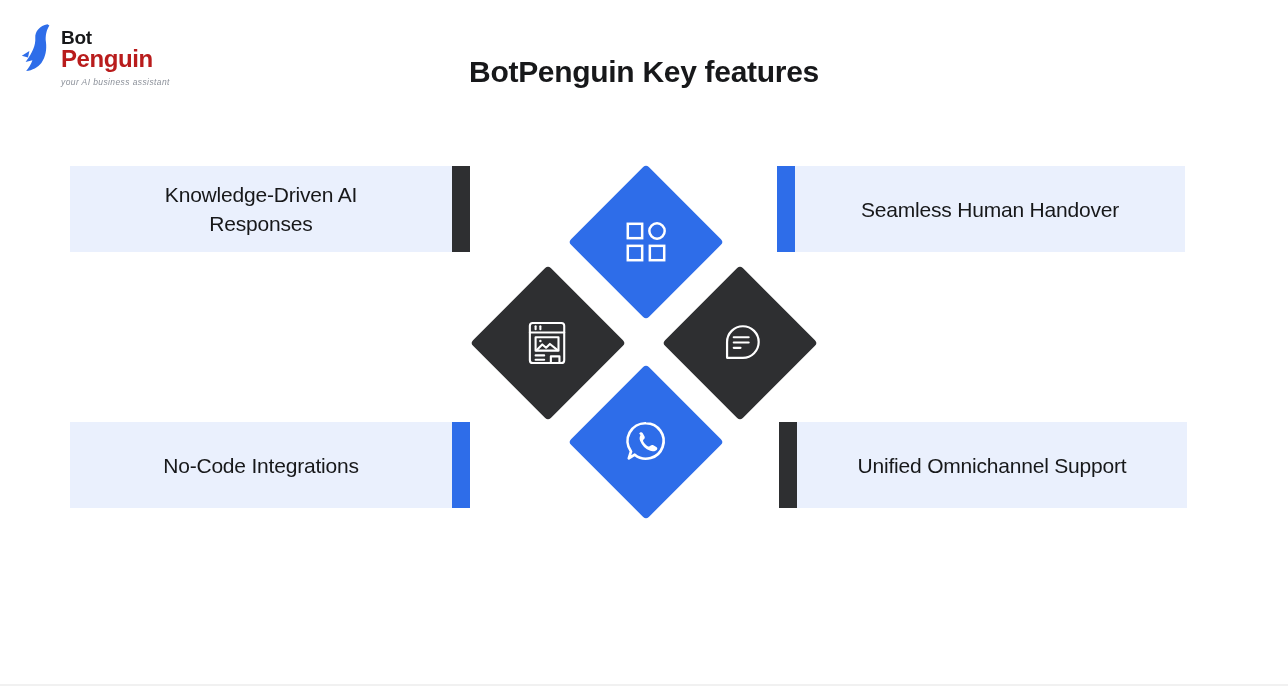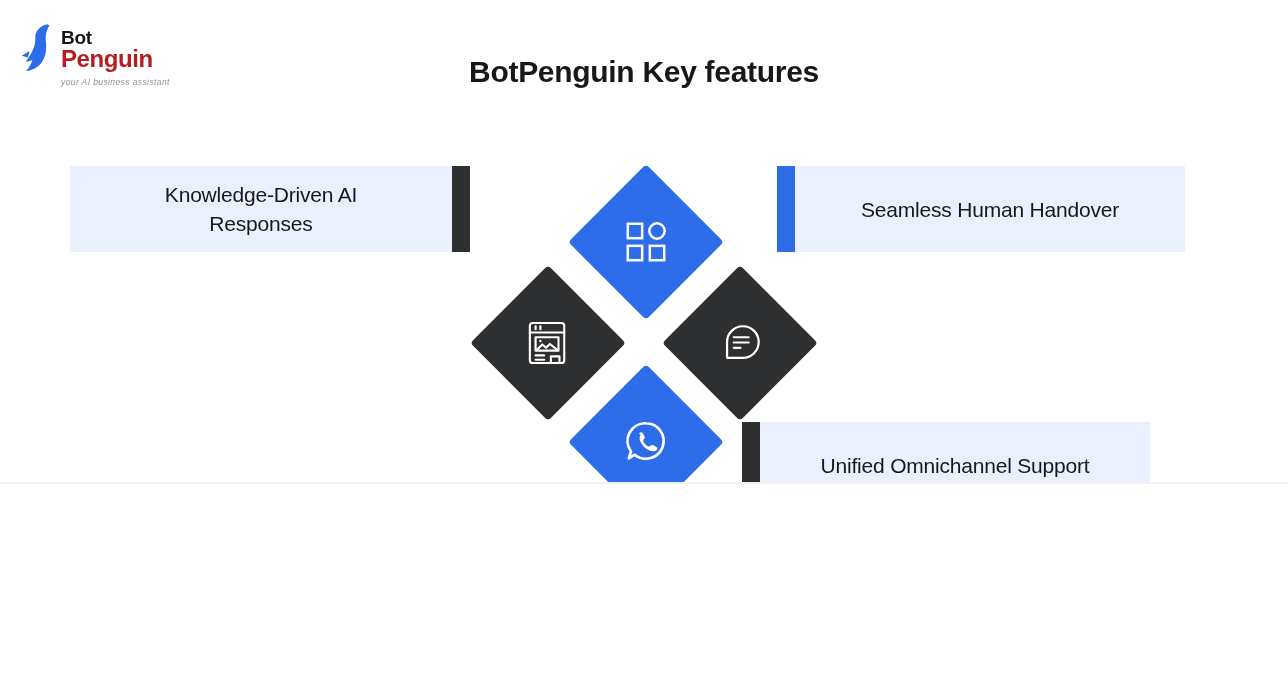--- a/index.html
+++ b/index.html
@@ -2,21 +2,21 @@
 <html><head>
 <meta charset="utf-8">
 <style>
   * { margin: 0; padding: 0; box-sizing: border-box; }
   html, body { background: #ffffff; }
   body { font-family: "Liberation Sans", sans-serif; }
 
   .canvas {
     position: relative;
     width: 1288px;
-    height: 484px;
+    height: 686px;
     background: #ffffff;
     overflow: hidden;
     border-bottom: 2px solid #f1f1f1;
   }
 
   
   .logo {
     position: absolute;
     left: 18px;
     top: 22px;
@@ -73,21 +73,21 @@
     line-height: 29px;
     letter-spacing: -0.2px;
   }
   .feature .bar { width: 18px; }
   .bar-dark { background: #2e2f31; }
   .bar-blue { background: #2e6de9; }
 
   .feature-top-left     { left: 70px;  top: 166px; width: 400px; }
   .feature-top-right    { left: 777px; top: 166px; width: 408px; }
   .feature-bottom-left  { left: 70px;  top: 422px; width: 400px; }
-  .feature-bottom-right { left: 742px; top: 422px; width: 408px; }
+  .feature-bottom-right { left: 779px; top: 422px; width: 408px; }
   .label-narrow { max-width: 250px; }
 
   
   .diamond {
     position: absolute;
     width: 110px;
     height: 110px;
     border-radius: 4px;
     transform: rotate(45deg);
     display: flex;
@@ -136,20 +136,26 @@
     <div class="bar bar-dark"></div>
   </div>
 
   <div class="feature feature-top-right">
     <div class="bar bar-blue"></div>
     <div class="panel">
       <div class="label">Seamless Human Handover</div>
     </div>
   </div>
 
+  <div class="feature feature-bottom-left">
+    <div class="panel">
+      <div class="label">No-Code Integrations</div>
+    </div>
+    <div class="bar bar-blue"></div>
+  </div>
 
   <div class="feature feature-bottom-right">
     <div class="bar bar-dark"></div>
     <div class="panel">
       <div class="label">Unified Omnichannel Support</div>
     </div>
   </div>
 
   <div class="diamond diamond-blue diamond-top">
     <svg width="46" height="46" viewBox="0 0 48 48" fill="none" stroke="#ffffff" stroke-width="2.6" xmlns="http://www.w3.org/2000/svg">

